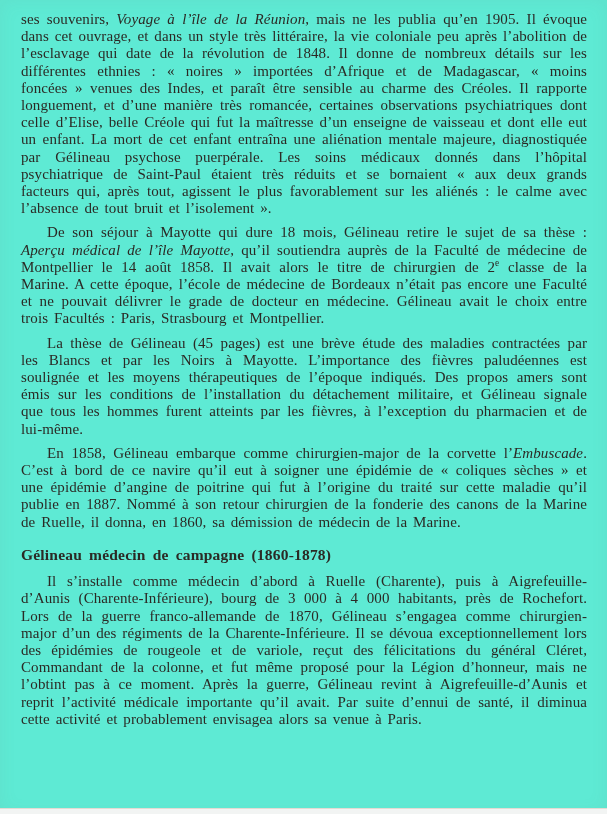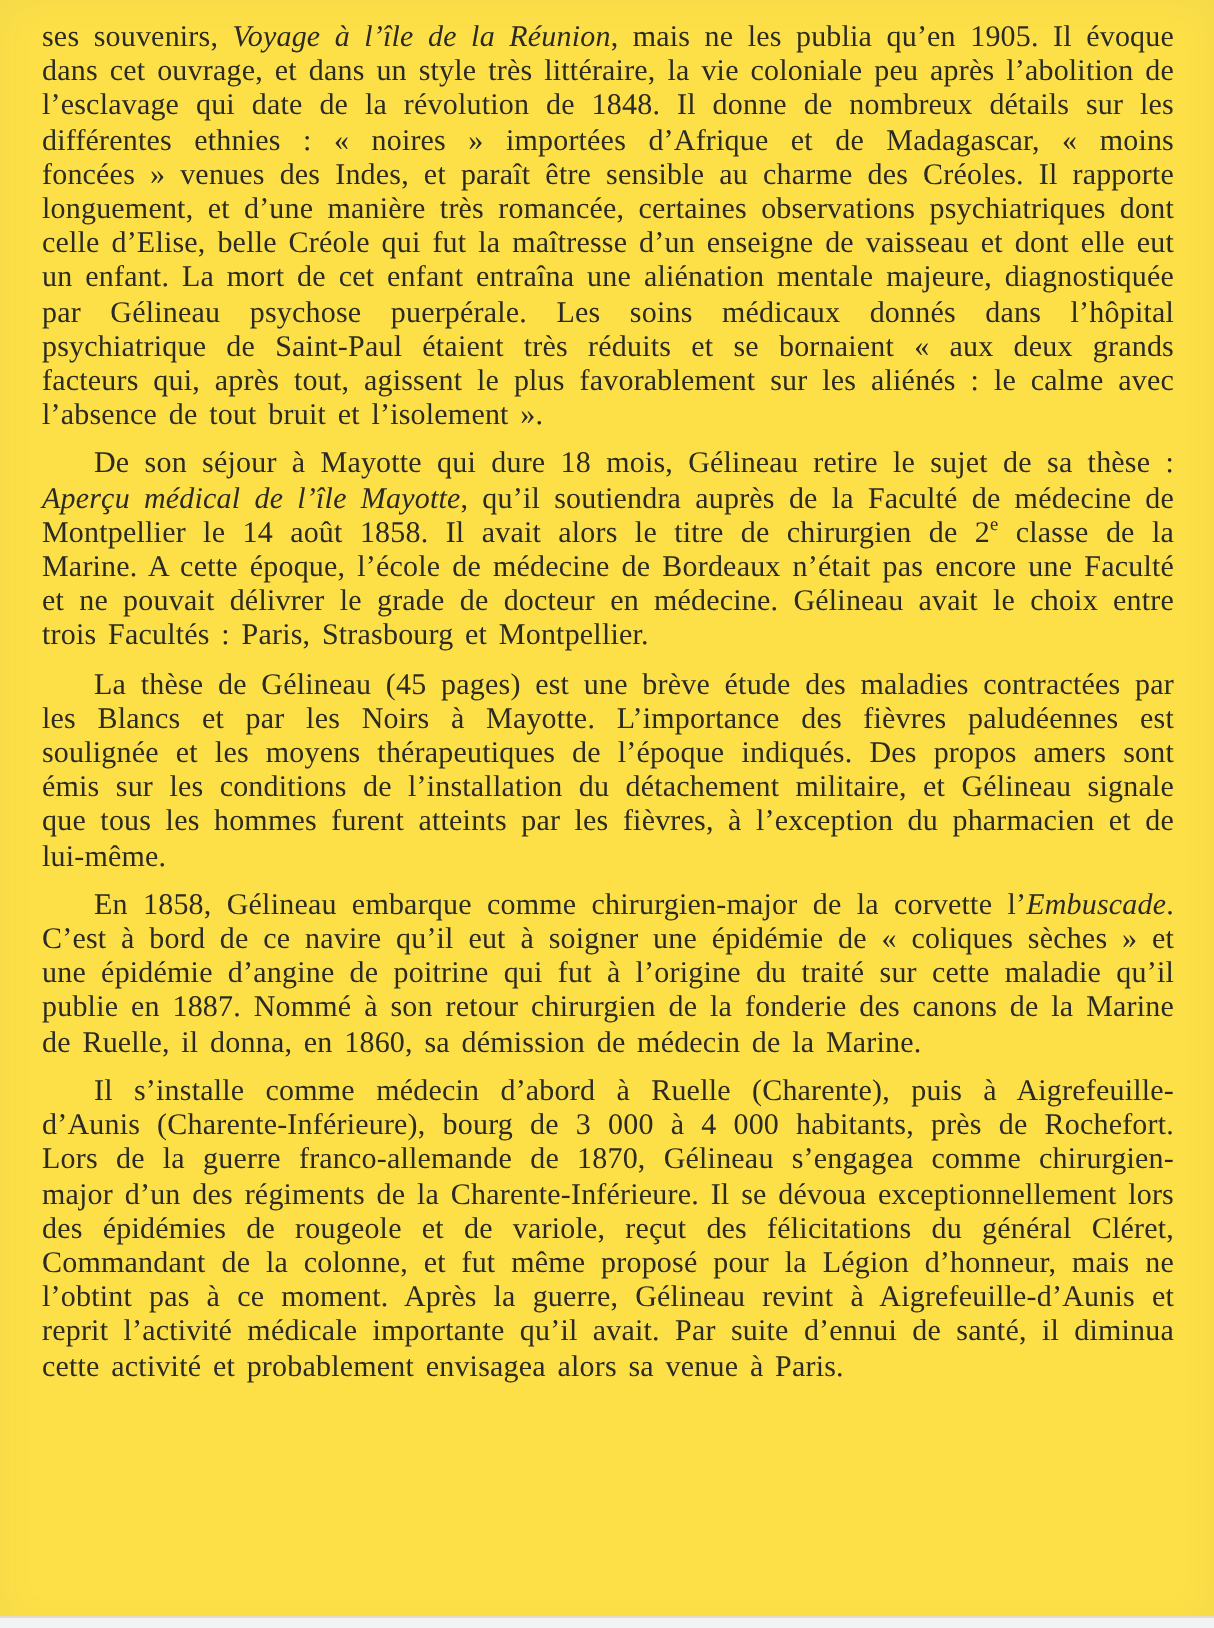--- a/index.html
+++ b/index.html
@@ -5,21 +5,21 @@
   html, body {
     margin: 0;
     padding: 0;
     background: #f6f5f1;
   }
   .page {
     position: relative;
     width: 607px;
     height: 814px;
     margin: 0;
-    background: #fde047;
+    background: #5eead4;
     overflow: hidden;
     box-shadow: inset 0 0 18px rgba(120,115,100,0.08);
     font-family: "Liberation Serif", "DejaVu Serif", serif;
     color: #2b2a25;
   }
   .text-block {
     padding: 11px 20px 0 21px;
     font-size: 15px;
     line-height: 17.2px;
     text-align: justify;
@@ -66,18 +66,19 @@
   <div class="text-block">
 
     <p class="par no-indent"><span>ses souvenirs, </span><span class="it">Voyage à l’île de la Réunion</span><span>, mais ne les publia qu’en 1905. Il évoque dans cet ouvrage, et dans un style très littéraire, la vie coloniale peu après l’abolition de l’esclavage qui date de la révolution de 1848. Il donne de nombreux détails sur les différentes ethnies&nbsp;: «&nbsp;noires&nbsp;» importées d’Afrique et de Madagascar, «&nbsp;moins foncées&nbsp;» venues des Indes, et paraît être sensible au charme des Créoles. Il rapporte longuement, et d’une manière très romancée, certaines observations psychiatriques dont celle d’Elise, belle Créole qui fut la maîtresse d’un enseigne de vaisseau et dont elle eut un enfant. La mort de cet enfant entraîna une aliénation mentale majeure, diagnostiquée par Gélineau psychose puerpérale. Les soins médicaux donnés dans l’hôpital psychiatrique de Saint-Paul étaient très réduits et se bornaient «&nbsp;aux deux grands facteurs qui, après tout, agissent le plus favorablement sur les aliénés&nbsp;: le calme avec l’absence de tout bruit et l’isolement&nbsp;».</span></p>
 
     <p class="par"><span>De son séjour à Mayotte qui dure 18 mois, Gélineau retire le sujet de sa thèse&nbsp;: </span><span class="it">Aperçu médical de l’île Mayotte</span><span>, qu’il soutiendra auprès de la Faculté de médecine de Montpellier le 14 août 1858. Il avait alors le titre de chirurgien de 2</span><span class="sup">e</span><span> classe de la Marine. A cette époque, l’école de médecine de Bordeaux n’était pas encore une Faculté et ne pouvait délivrer le grade de docteur en médecine. Gélineau avait le choix entre trois Facultés&nbsp;: Paris, Strasbourg et Montpellier.</span></p>
 
     <p class="par"><span>La thèse de Gélineau (45 pages) est une brève étude des maladies contractées par les Blancs et par les Noirs à Mayotte. L’importance des fièvres paludéennes est soulignée et les moyens thérapeutiques de l’époque indiqués. Des propos amers sont émis sur les conditions de l’installation du détachement militaire, et Gélineau signale que tous les hommes furent atteints par les fièvres, à l’exception du pharmacien et de lui-même.</span></p>
 
     <p class="par"><span>En 1858, Gélineau embarque comme chirurgien-major de la corvette l’</span><span class="it">Embuscade</span><span>. C’est à bord de ce navire qu’il eut à soigner une épidémie de «&nbsp;coliques sèches&nbsp;» et une épidémie d’angine de poitrine qui fut à l’origine du traité sur cette maladie qu’il publie en 1887. Nommé à son retour chirurgien de la fonderie des canons de la Marine de Ruelle, il donna, en 1860, sa démission de médecin de la Marine.</span></p>
 
+    <h2 class="section-heading">Gélineau médecin de campagne (1860-1878)</h2>
 
     <p class="par"><span>Il s’installe comme médecin d’abord à Ruelle (Charente), puis à Aigrefeuille-d’Aunis (Charente-Inférieure), bourg de 3&nbsp;000 à 4&nbsp;000 habitants, près de Rochefort. Lors de la guerre franco-allemande de 1870, Gélineau s’engagea comme chirurgien-major d’un des régiments de la Charente-Inférieure. Il se dévoua exceptionnellement lors des épidémies de rougeole et de variole, reçut des félicitations du général Cléret, Commandant de la colonne, et fut même proposé pour la Légion d’honneur, mais ne l’obtint pas à ce moment. Après la guerre, Gélineau revint à Aigrefeuille-d’Aunis et reprit l’activité médicale importante qu’il avait. Par suite d’ennui de santé, il diminua cette activité et probablement envisagea alors sa venue à Paris.</span></p>
 
   </div>
   <div class="scan-edge-bottom"></div>
 </div>
 
 </body></html>

